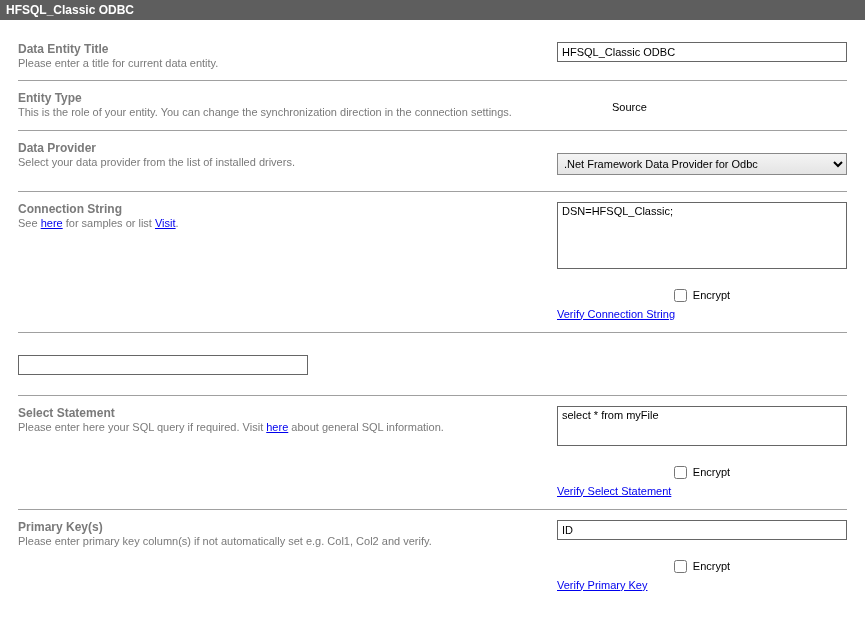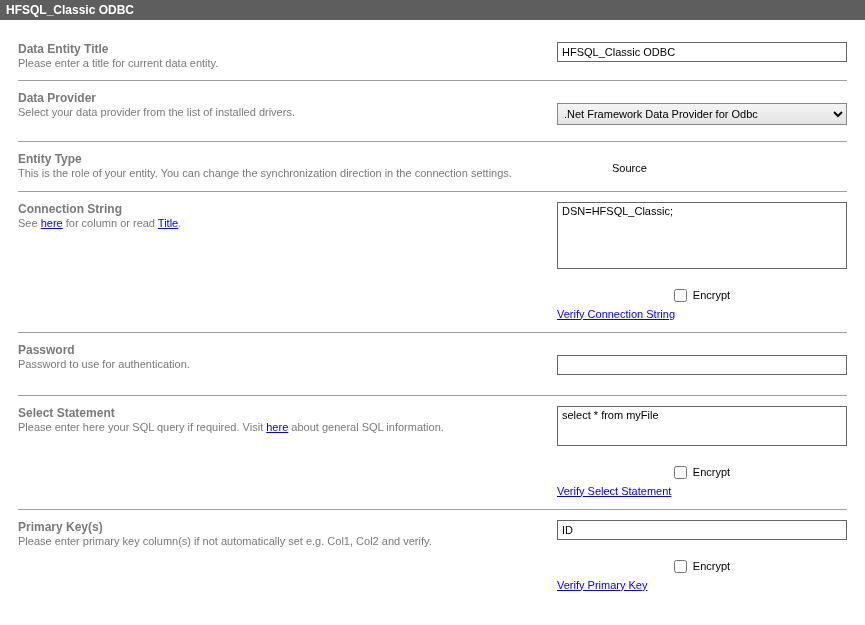--- a/index.html
+++ b/index.html
@@ -115,66 +115,62 @@
   <div class="section">
     <div class="left">
       <div class="field-title">Data Entity Title</div>
       <div class="field-desc">Please enter a title for current data entity.</div>
     </div>
     <div class="right">
       <input type="text" value="HFSQL_Classic ODBC" style="">
     </div>
   </div>
 
+  <div class="section">
+    <div class="left">
+      <div class="field-title">Entity Type</div>
+      <div class="field-desc">This is the role of your entity. You can change the synchronization direction in the connection settings.</div>
+    </div>
+    <div class="right">
+      <div class="static-text">Source</div>
+    </div>
+  </div>
+
   <div class="section" style="padding-bottom:16px;">
     <div class="left">
       <div class="field-title">Data Provider</div>
       <div class="field-desc">Select your data provider from the list of installed drivers.</div>
     </div>
     <div class="right" style="padding-top:12px;">
       <select>
         <option>.Net Framework Data Provider for Odbc</option>
       </select>
     </div>
   </div>
 
-  <div class="section">
-    <div class="left">
-      <div class="field-title">Entity Type</div>
-      <div class="field-desc">This is the role of your entity. You can change the synchronization direction in the connection settings.</div>
-    </div>
-    <div class="right">
-      <div class="static-text">Source</div>
-    </div>
-  </div>
-
   <div class="section" style="padding-bottom:12px;">
     <div class="left">
       <div class="field-title">Connection String</div>
       <div class="field-desc">
-        <span>See </span><a class="link">here</a><span> for column or read </span><a class="link">Title</a><span>.</span>
+        <span>See </span><a class="link">here</a><span> for samples or list </span><a class="link">Visit</a><span>.</span>
       </div>
     </div>
     <div class="right">
       <textarea rows="3" style="height: 67px;">DSN=HFSQL_Classic;</textarea>
       <div class="checkbox-row">
         <input type="checkbox" style="">
         <span>Encrypt</span>
       </div>
       <div class="verify-row">
         <a class="link">Verify Connection String</a>
       </div>
     </div>
   </div>
 
   <div class="section" style="padding-bottom:20px;">
-    <div class="left">
-      <div class="field-title">Password</div>
-      <div class="field-desc">Password to use for authentication.</div>
-    </div>
     <div class="right" style="padding-top:12px;">
       <input type="password" value="" style="">
     </div>
   </div>
 
   <div class="section" style="padding-bottom:12px;">
     <div class="left">
       <div class="field-title">Select Statement</div>
       <div class="field-desc">
         <span>Please enter here your SQL query if required. Visit </span><a class="link">here</a><span> about general SQL information.</span>

